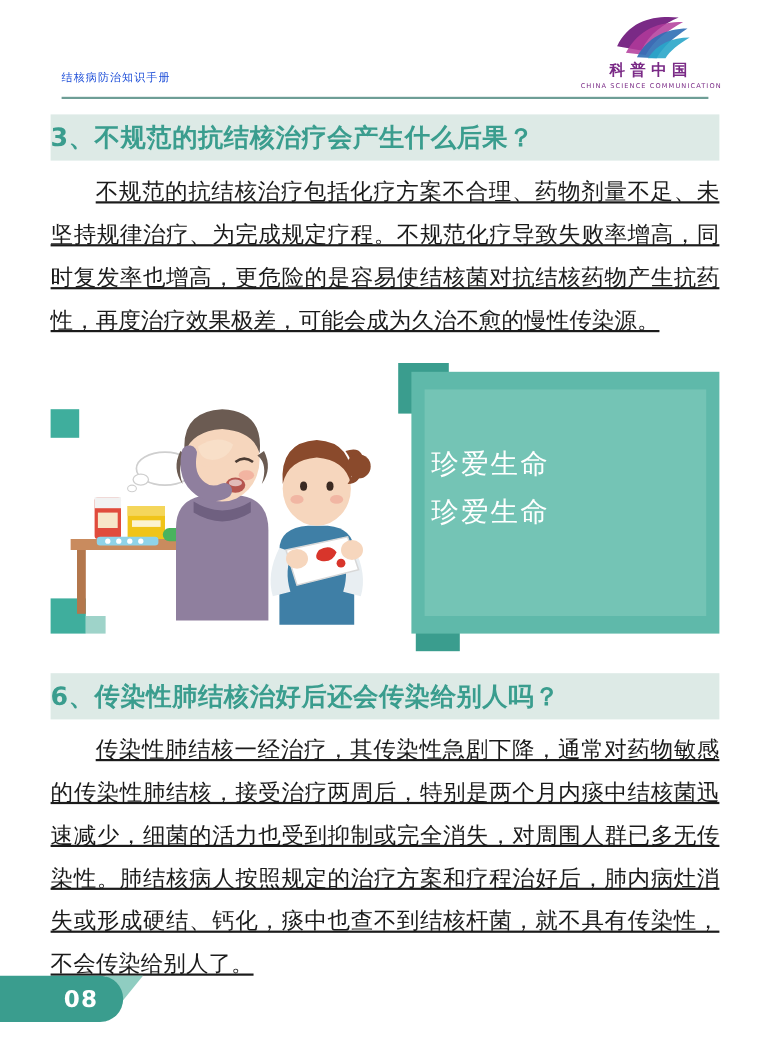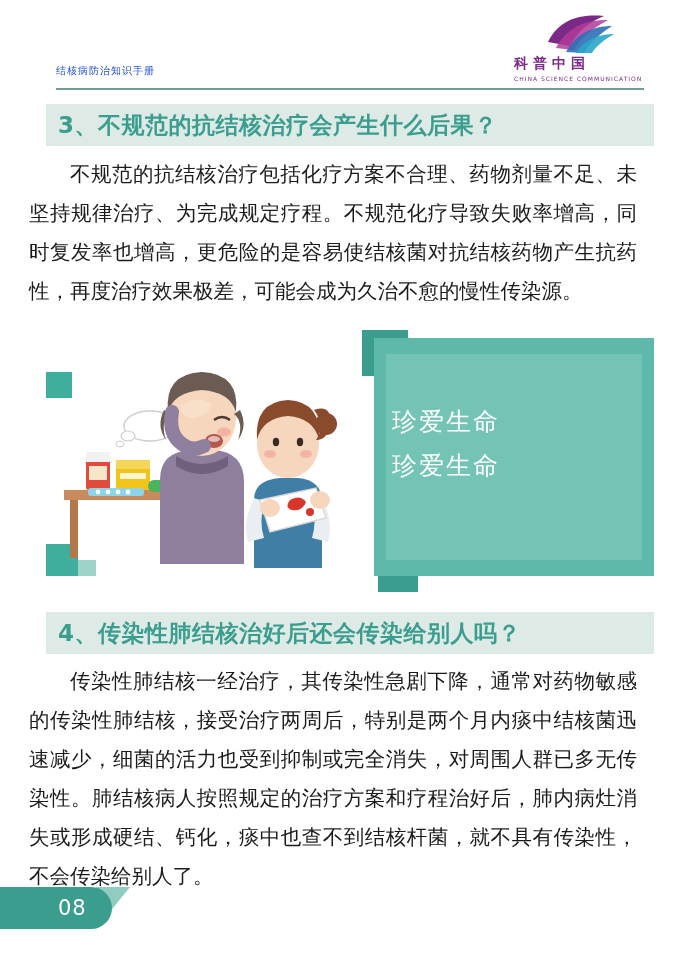--- a/index.html
+++ b/index.html
@@ -32,24 +32,25 @@
   .header-rule {
     position: absolute;
     left: 56px;
     right: 56px;
     top: 88px;
     height: 2px;
     background: #6e9e96;
   }
   .logo-wrap {
     position: absolute;
-    right: 56px;
+    right: 43px;
     top: 12px;
     width: 130px;
     height: 74px;
+    text-align: center;
   }
   .logo-mark {
     position: relative;
     width: 74px;
     height: 42px;
     margin: 0 auto;
   }
   .logo-mark svg { display: block; }
   .logo-cn {
     font-size: 14px;
@@ -72,35 +73,35 @@
     width: 608px;
     height: 42px;
     background: #ddeae6;
     display: flex;
     align-items: center;
   }
   .sec-head .txt {
     font-size: 23px;
     color: #3a9d8e;
     font-weight: bold;
-    padding-left: 12px;
     letter-spacing: 0.5px;
   }
 
   
   .para {
     position: absolute;
-    left: 29px;
+    left: 46px;
     width: 608px;
     font-size: 20.5px;
     line-height: 39px;
     color: #1b1b1b;
     text-align: justify;
     text-justify: inter-ideograph;
     text-indent: 2em;
+    text-decoration: underline;
   }
 
   
   .figure {
     position: absolute;
     left: 46px;
     top: 330px;
     width: 608px;
     height: 262px;
   }
@@ -189,21 +190,21 @@
     width: 0; height: 0;
     border-top: 0 solid transparent;
     border-bottom: 42px solid transparent;
     border-left: 34px solid #8fcdc1;
   }
   .pf-num {
     position: absolute;
     left: 58px; top: 9px;
     color: #ffffff;
     font-size: 21px;
-    font-weight: normal;
+    font-weight: bold;
     letter-spacing: 1px;
   }
 </style>
 </head>
 <body>
 
 <div class="page-header">
   <div class="header-title">结核病防治知识手册</div>
   <div class="header-rule"></div>
   <div class="logo-wrap">
@@ -317,21 +318,21 @@
         <circle cx="246" cy="172" r="4" fill="#d8352b"></circle>
 
         <ellipse cx="206" cy="168" rx="10" ry="9" fill="#f6d6bd"></ellipse>
         <ellipse cx="256" cy="160" rx="10" ry="9" fill="#f6d6bd"></ellipse>
       </g>
     </svg>
   </div>
 </div>
 
 <div class="sec-head" style="top:612px;">
-  <div class="txt">4、传染性肺结核治好后还会传染给别人吗？</div>
+  <div class="txt">6、传染性肺结核治好后还会传染给别人吗？</div>
 </div>
 <div class="para" style="top:662px;">传染性肺结核一经治疗，其传染性急剧下降，通常对药物敏感的传染性肺结核，接受治疗两周后，特别是两个月内痰中结核菌迅速减少，细菌的活力也受到抑制或完全消失，对周围人群已多无传染性。肺结核病人按照规定的治疗方案和疗程治好后，肺内病灶消失或形成硬结、钙化，痰中也查不到结核杆菌，就不具有传染性，不会传染给别人了。</div>
 
 <div class="page-footer">
   <div class="pf-tri"></div>
   <div class="pf-shape"></div>
   <div class="pf-num">08</div>
 </div>
 
 </body></html>

